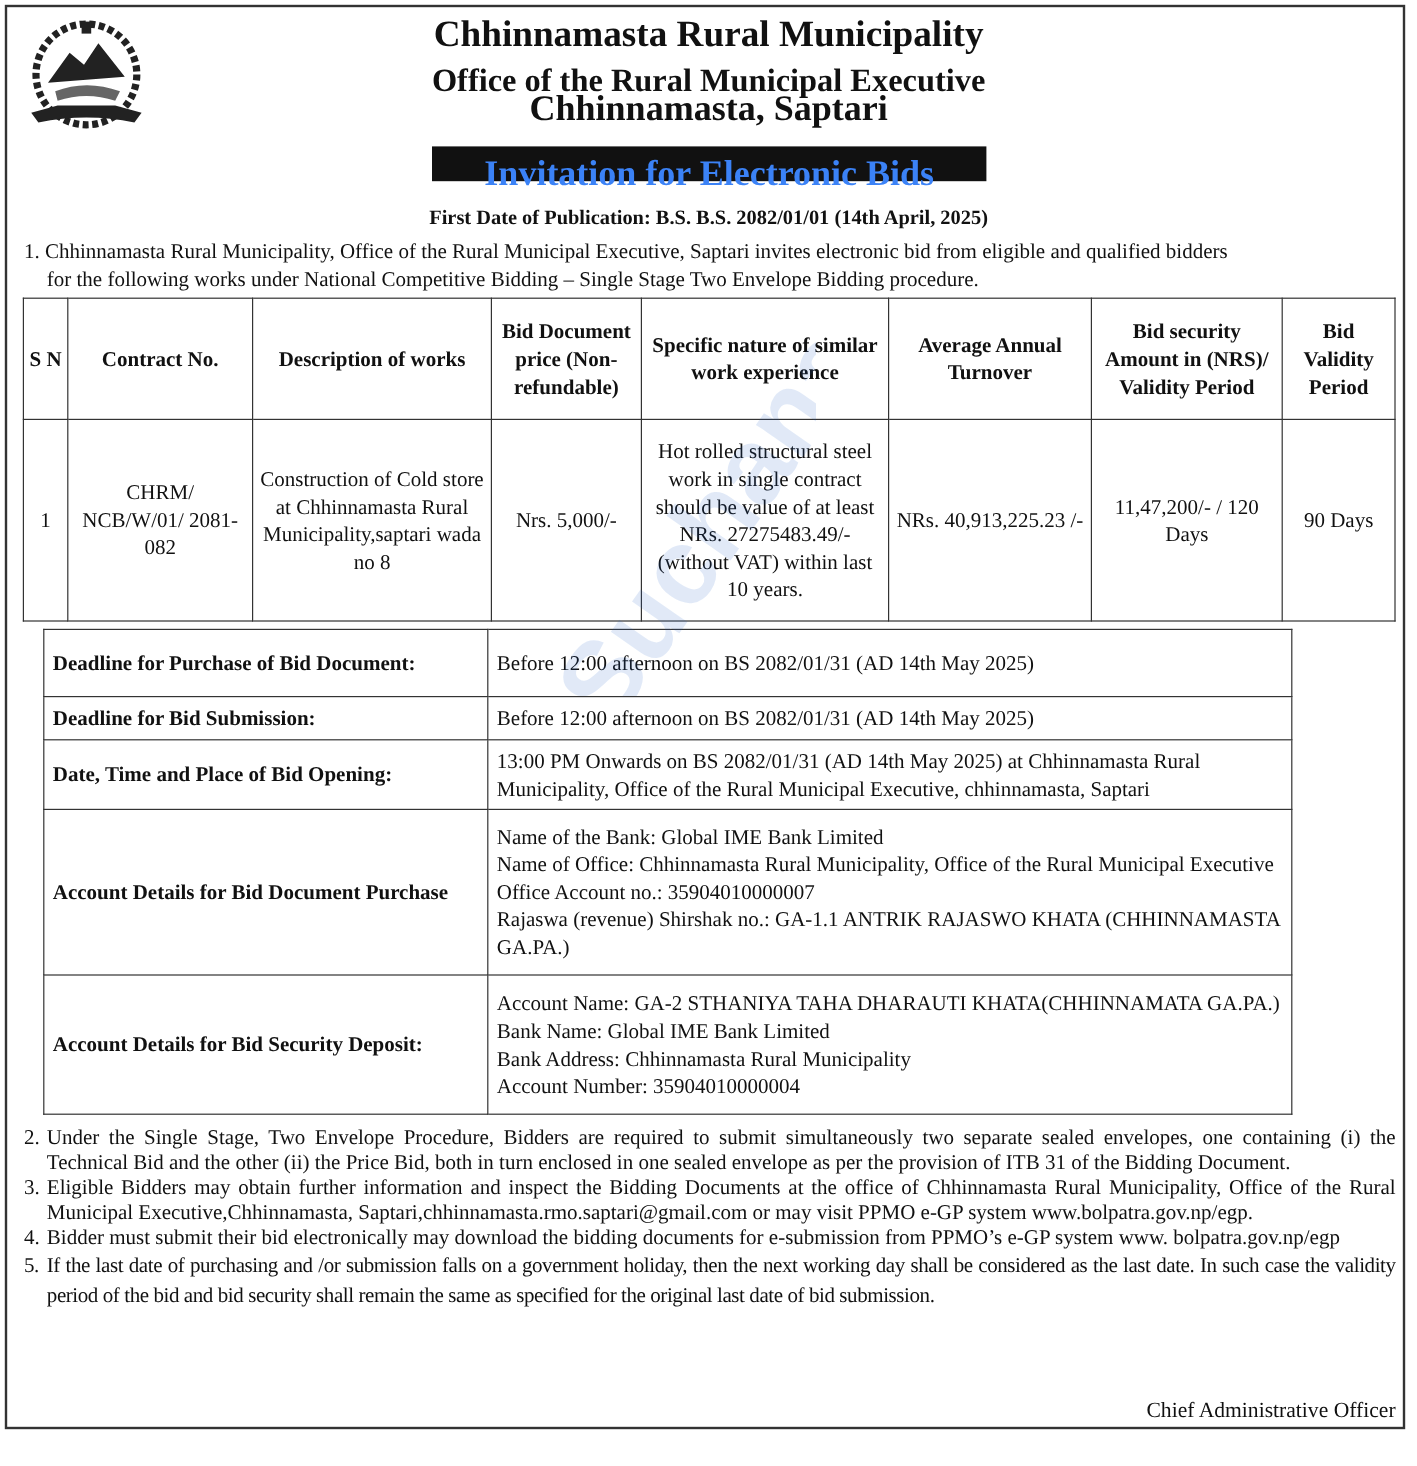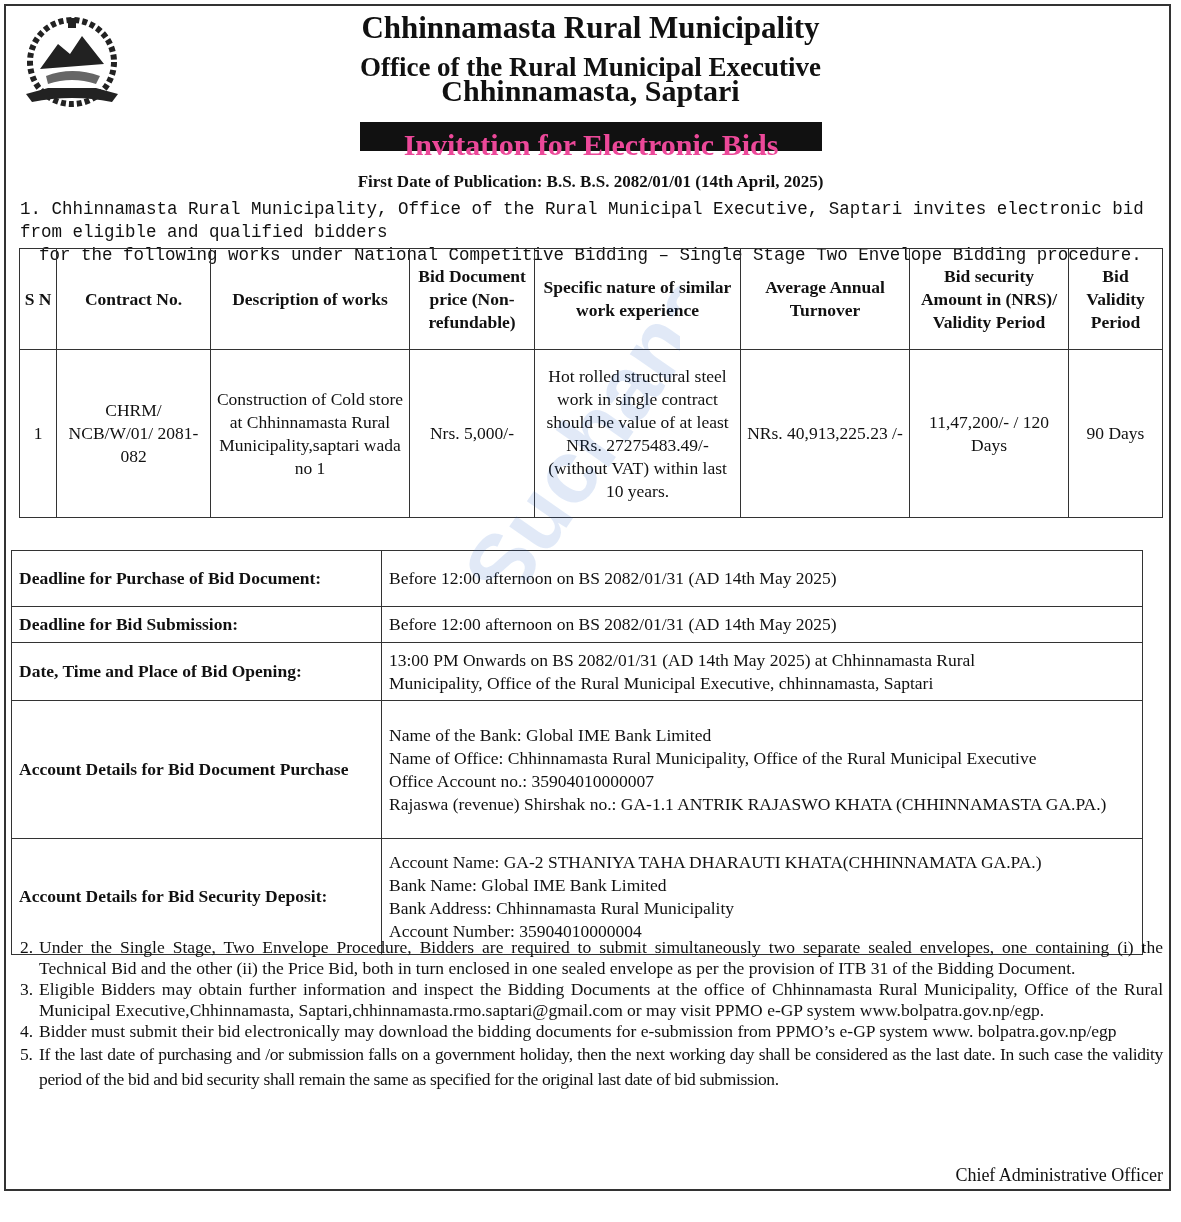--- a/index.html
+++ b/index.html
@@ -3,30 +3,30 @@
 <meta charset="utf-8">
 <style>
   html, body { margin:0; padding:0; background:#ffffff; }
   body { width:1181px; height:1222px; position:relative; overflow:hidden; font-family:"Liberation Serif", "DejaVu Serif", serif; color:#111; }
   .frame { position:absolute; left:4px; top:4px; width:1167px; height:1187px; border:2px solid #333; box-sizing:border-box; }
   .emblem { position:absolute; left:18px; top:14px; width:108px; height:100px; }
   .header { position:absolute; left:0; width:1181px; text-align:center; font-weight:bold; }
   .h1 { top:10px; font-size:31px; }
   .h2 { top:52px; font-size:27px; }
   .h3 { top:74px; font-size:30px; }
-  .banner { position:absolute; left:360px; top:122px; width:462px; height:29px; background:#111; color:#ec4899; font-size:30px; font-weight:bold; text-align:center; line-height:46px; }
+  .banner { position:absolute; left:360px; top:122px; width:462px; height:29px; background:#111; color:#3b82f6; font-size:30px; font-weight:bold; text-align:center; line-height:46px; }
   .pubdate { position:absolute; left:0; width:1181px; top:172px; text-align:center; font-size:17px; font-weight:bold; }
   .para { position:absolute; font-size:17.5px; line-height:23px; }
-  .p1 { left:20px; top:198px; width:1150px;font-family:Liberation Mono, monospace; }
+  .p1 { left:20px; top:198px; width:1150px; }
   .p1 .cont { padding-left:19px; display:block; }
   table { border-collapse:collapse; position:absolute; }
   .main-table { left:19px; top:248px; width:1144px; height:270px; }
   .main-table th, .main-table td { border:1.5px solid #333; text-align:center; vertical-align:middle; font-size:17.5px; line-height:23px; padding:0 4px; }
   .main-table th { font-weight:bold; height:100px; }
-  .info-table { left:11px; top:524px; width:1132px;margin-top:26px; }
+  .info-table { left:36px; top:524px; width:1041px; }
   .info-table td { border:1.5px solid #333; font-size:17.5px; line-height:23px; padding:4px 7px; vertical-align:middle; }
   .info-table td.lbl { font-weight:bold; width:355px; }
   .notes { position:absolute; left:20px; top:937px; width:1143px; font-size:17.5px; line-height:21px; }
   .note { display:flex; text-align:justify; margin-bottom:0; }
   .note .num { width:19px; flex:none; }
   .note .txt { flex:1; }
   .signature { position:absolute; right:18px; top:1165px; font-size:18px; font-weight:normal; }
   .source { position:absolute; right:10px; top:1198px; font-family:"Liberation Sans", sans-serif; font-style:italic; font-size:15px; color:#222;margin-top:32px; }
   .watermark { position:absolute; pointer-events:none; }
 </style>
@@ -64,21 +64,21 @@
       <th style="width:197px">Specific nature of similar work experience</th>
       <th style="width:160px">Average Annual Turnover</th>
       <th style="width:150px">Bid security Amount in (NRS)/ Validity Period</th>
       <th>Bid Validity Period</th>
     </tr>
   </thead>
   <tbody>
     <tr>
       <td>1</td>
       <td>CHRM/ NCB/W/01/ 2081-082</td>
-      <td>Construction of Cold store at Chhinnamasta Rural Municipality,saptari wada no 1</td>
+      <td>Construction of Cold store at Chhinnamasta Rural Municipality,saptari wada no 8</td>
       <td>Nrs. 5,000/-</td>
       <td>Hot rolled structural steel work in single contract should be value of at least NRs. 27275483.49/- (without VAT) within last 10 years.</td>
       <td>NRs. 40,913,225.23 /-</td>
       <td>11,47,200/- / 120 Days</td>
       <td>90 Days</td>
     </tr>
   </tbody>
 </table>
 
 <table class="info-table">

